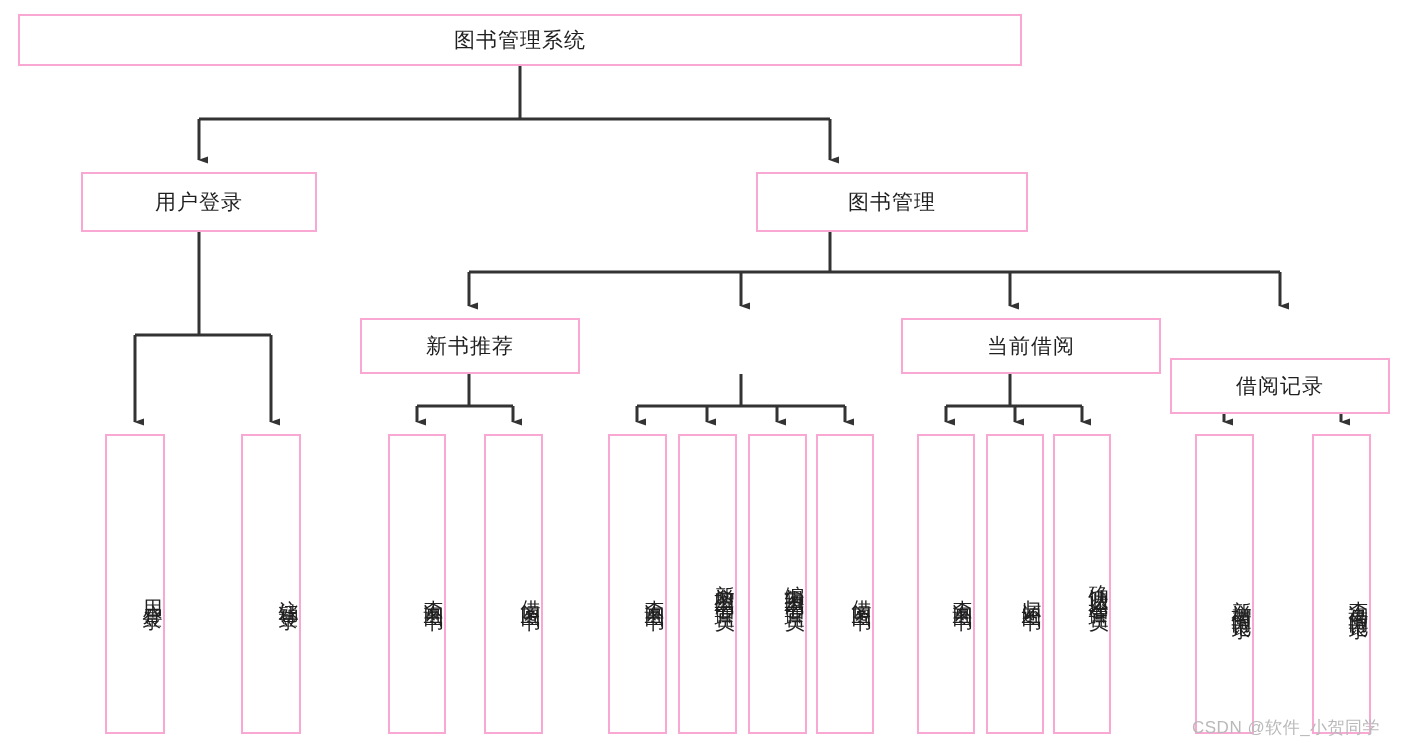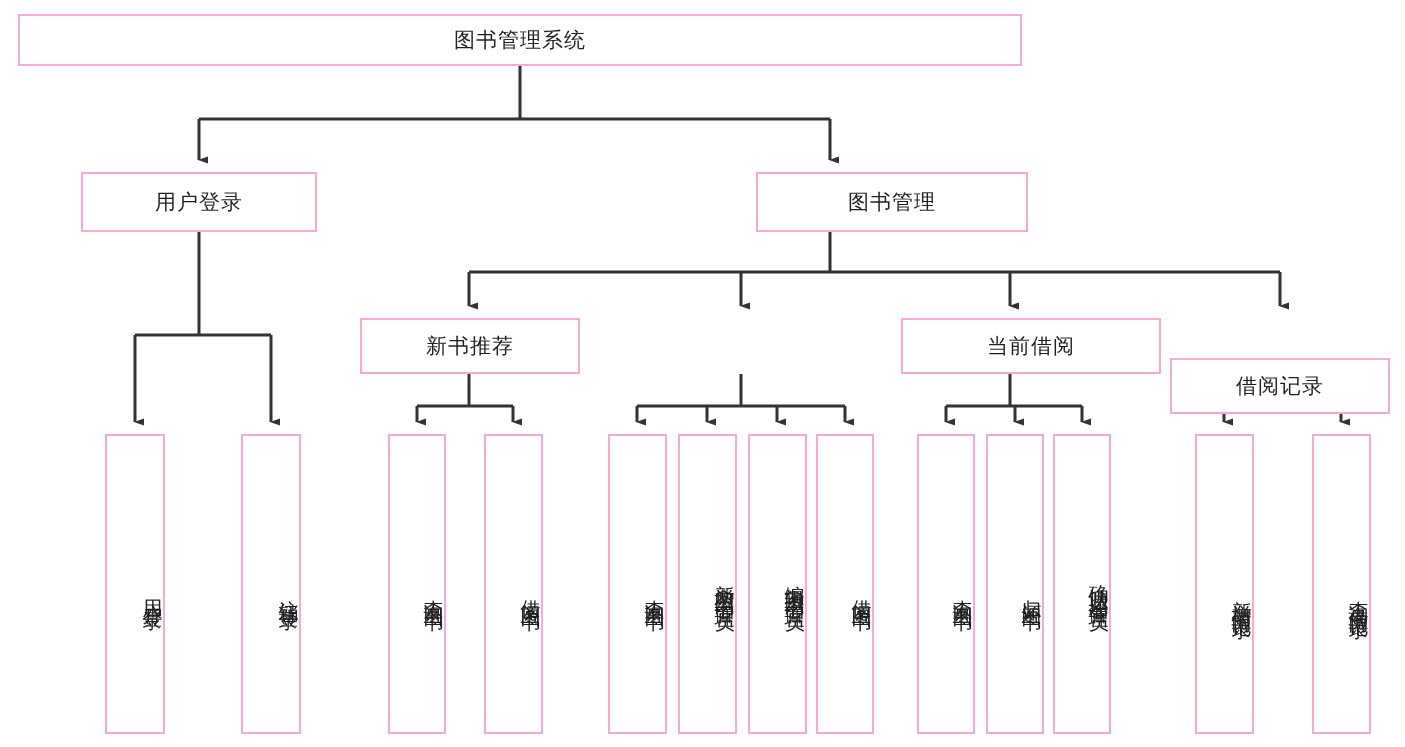--- a/index.html
+++ b/index.html
@@ -180,14 +180,15 @@
   <div class="node vertical" style="left:1053px; top:434px; width:58px; height:300px; padding-top:6px;">
     <span class="label">确认归还（管理员）</span>
   </div>
   <div class="node vertical" style="left:1195px; top:434px; width:59px; height:300px; padding-top:26px;">
     <span class="label">新增借阅记录</span>
   </div>
   <div class="node vertical" style="left:1312px; top:434px; width:59px; height:300px; padding-top:26px;">
     <span class="label">查询借阅记录</span>
   </div>
 
+  <div class="watermark" style="left:1192px; top:716px;">CSDN @软件_小贺同学</div>
 
 </div>
 
 </body></html>

